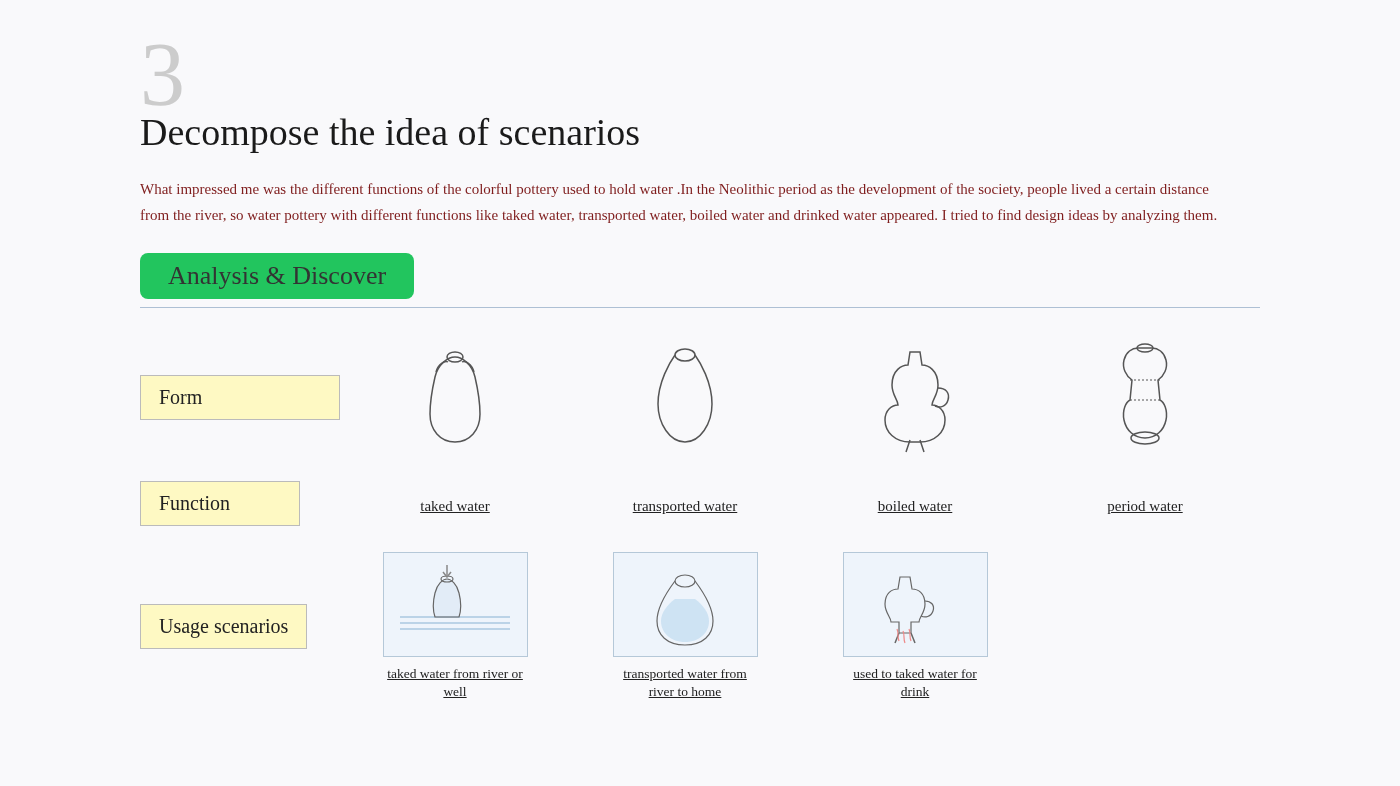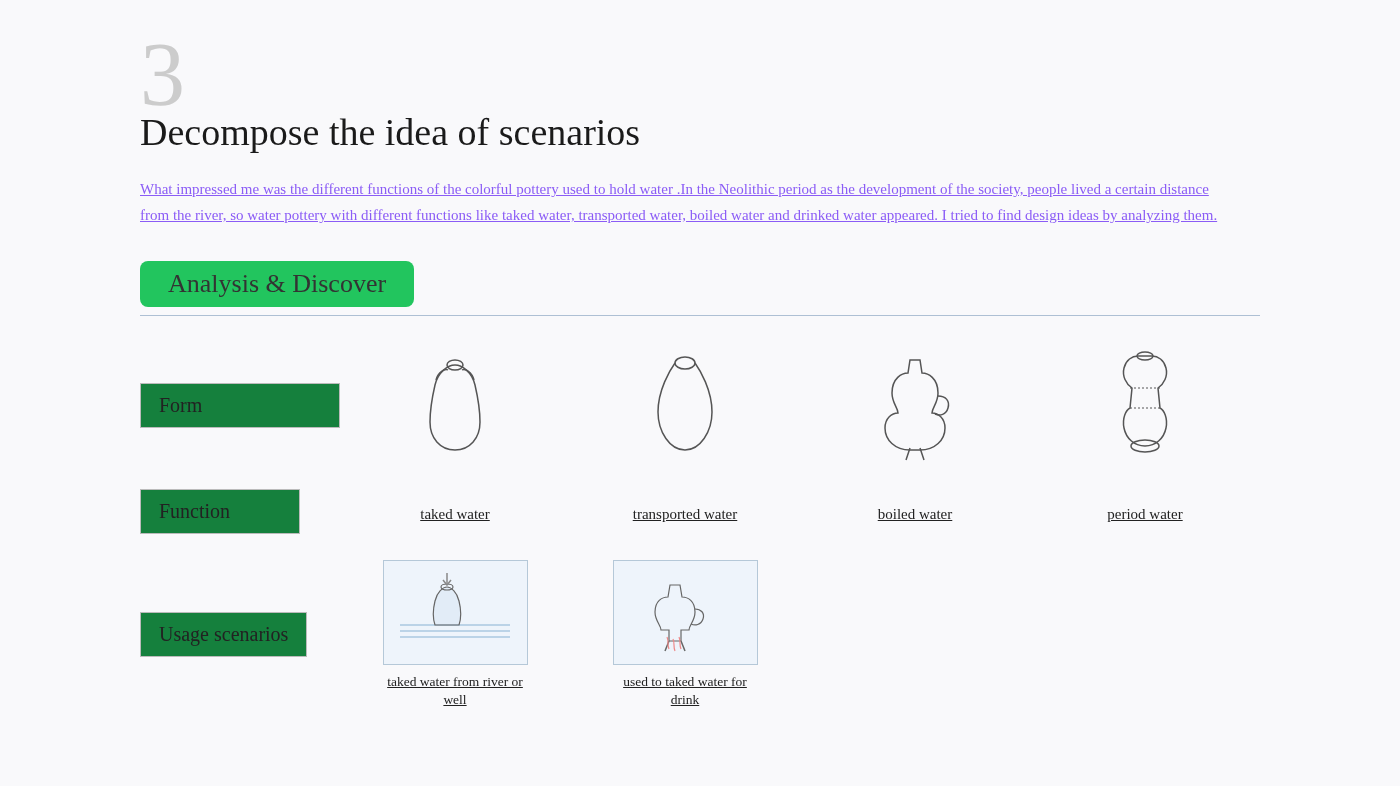--- a/index.html
+++ b/index.html
@@ -29,24 +29,23 @@
       font-size: 38px;
       font-weight: 400;
       color: #1a1a1a;
       margin-bottom: 22px;
       font-family: 'Georgia', serif;
     }
 
     .description {
       font-size: 15px;
       line-height: 1.75;
-      color: #8b5cf6;
+      color: #7f1d1d;
       max-width: 1100px;
-      margin-bottom: 32px;
-      text-decoration: underline;
+      margin-bottom: 24px;
     }
 
     .analysis-badge {
       display: inline-block;
       background: #22c55e;
       border-radius: 8px;
       padding: 8px 28px;
       font-size: 26px;
       color: #333;
       margin-bottom: 8px;
@@ -71,21 +70,21 @@
       align-items: center;
       justify-content: flex-start;
       padding: 16px 0;
     }
 
     .row-label {
       border: 1.5px solid #bbb;
       padding: 10px 18px;
       font-size: 20px;
       color: #222;
-      background: #15803d;
+      background: #fef9c3;
       min-width: 160px;
       text-align: left;
     }
 
     .form-row {
       display: contents;
     }
 
     .pottery-cell {
       display: flex;
@@ -212,20 +211,32 @@
           <path d="M52 20 C48 20, 42 25, 40 34 C38 42, 38 52, 40 58 L64 58 C66 52, 66 42, 64 34 C62 25, 56 20, 52 20Z" stroke="#666" stroke-width="1.2" fill="rgba(200,220,240,0.3)"></path>
           <ellipse cx="52" cy="20" rx="6" ry="3" stroke="#666" stroke-width="1.2" fill="none"></ellipse>
 
           <line x1="52" y1="6" x2="52" y2="16" stroke="#888" stroke-width="1.5"></line>
           <polyline points="48,13 52,18 56,13" stroke="#888" stroke-width="1.5" fill="none"></polyline>
         </svg>
       </div>
       <span class="scene-label">taked water from river or well</span>
     </div>
 
+    <div class="pottery-cell row-usage">
+      <div class="scene-img-box">
+        <svg width="120" height="90" viewBox="0 0 120 90" fill="none" xmlns="http://www.w3.org/2000/svg">
+
+          <ellipse cx="60" cy="22" rx="10" ry="6" stroke="#666" stroke-width="1.2" fill="none"></ellipse>
+          <path d="M50 22 C44 30, 32 48, 32 62 C32 76, 42 86, 60 86 C78 86, 88 76, 88 62 C88 48, 76 30, 70 22" stroke="#666" stroke-width="1.2" fill="none"></path>
+
+          <path d="M36 62 C36 74, 46 83, 60 83 C74 83, 84 74, 84 62 C84 54, 78 46, 70 40 L50 40 C42 46, 36 54, 36 62Z" fill="rgba(173,210,235,0.5)" stroke="none"></path>
+        </svg>
+      </div>
+      <span class="scene-label">transported water from river to home</span>
+    </div>
 
     <div class="pottery-cell row-usage">
       <div class="scene-img-box">
         <svg width="120" height="90" viewBox="0 0 120 90" fill="none" xmlns="http://www.w3.org/2000/svg">
 
           <path d="M45 18 L55 18 L57 30 C63 30, 70 34, 70 45 C70 54, 64 58, 64 63 L56 63 L56 74 L44 74 L44 63 L36 63 C36 58, 30 54, 30 45 C30 34, 37 30, 43 30 Z" stroke="#666" stroke-width="1.2" fill="none"></path>
           <path d="M70 42 C76 42, 80 46, 78 52 C76 58, 70 59, 66 57" stroke="#666" stroke-width="1.2" fill="none"></path>
 
           <line x1="44" y1="74" x2="40" y2="84" stroke="#666" stroke-width="1.5"></line>
           <line x1="56" y1="74" x2="60" y2="84" stroke="#666" stroke-width="1.5"></line>

